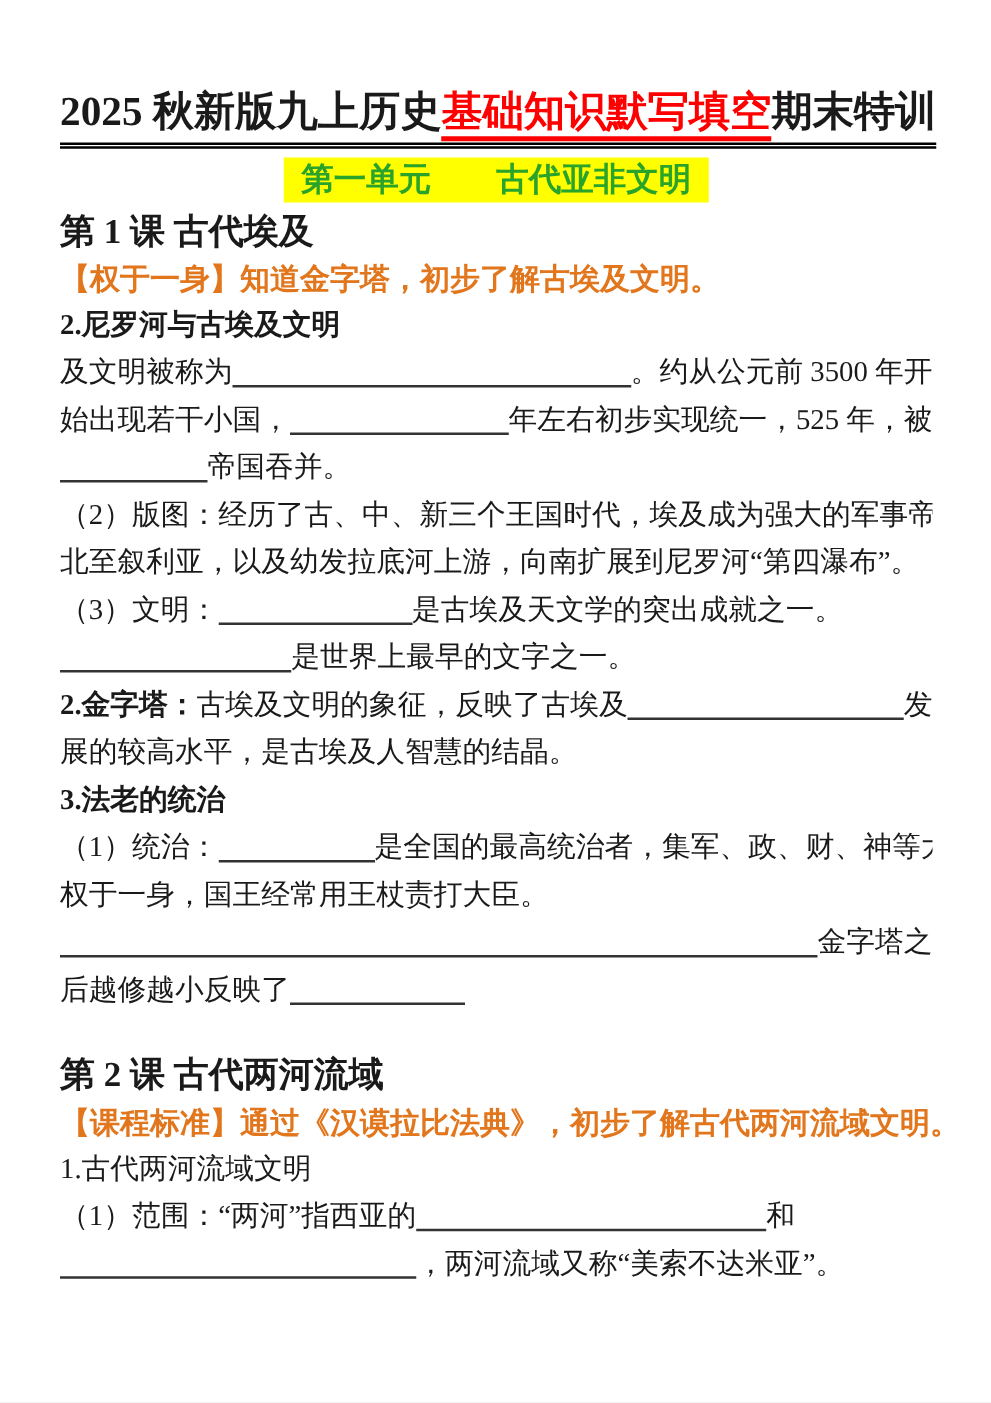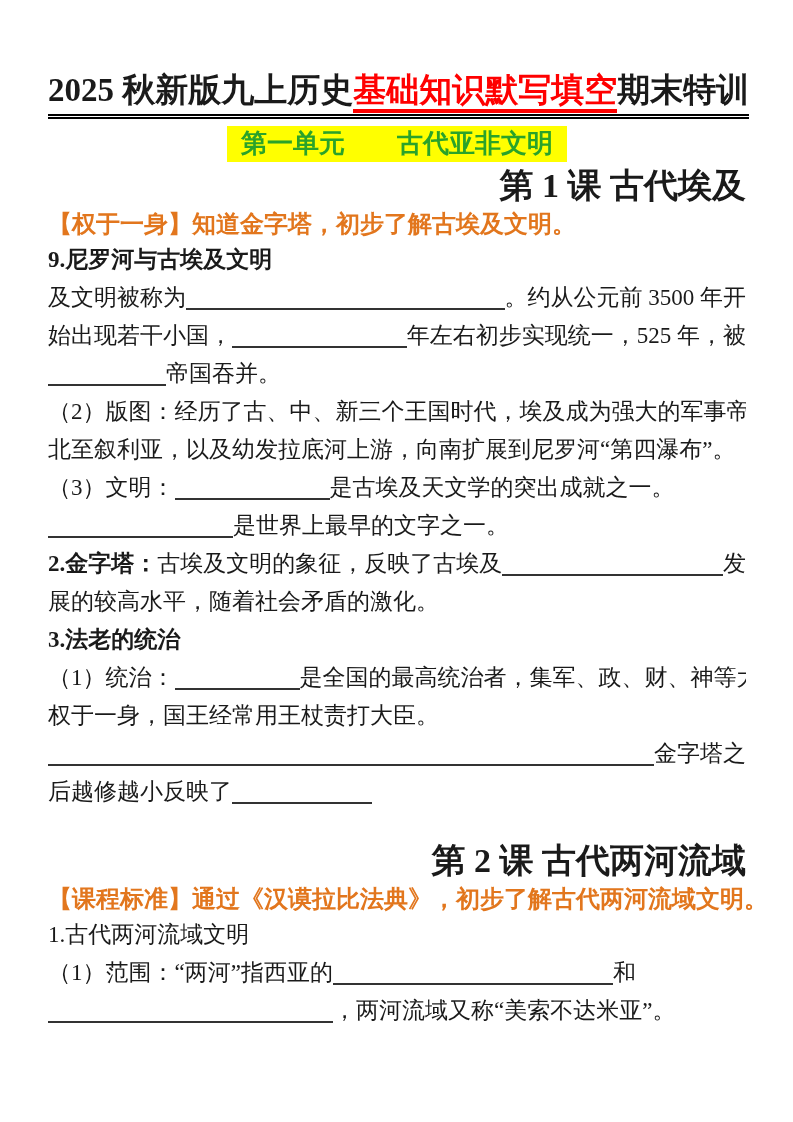--- a/index.html
+++ b/index.html
@@ -13,21 +13,21 @@
   .doc-title{text-align:center;font-size:33px;font-weight:bold;line-height:1.15;white-space:nowrap;}
   .title-wrap{display:inline-block;border-bottom:5px double #000;padding-bottom:4px;}
   .title-red{color:#ff0000;border-bottom:4px solid #ff0000;padding-bottom:1px;}
   
   .banner-row{text-align:center;margin-top:7px;}
   .unit-banner{
     display:inline-block;background:#ffff00;color:#2aa32a;
     font-weight:bold;font-size:26px;line-height:1.3;padding:1px 14px;white-space:pre;
   }
   
-  .lesson-heading{text-align:right;font-weight:bold;font-size:34px;line-height:36px;margin-top:6px;}
+  .lesson-heading{text-align:left;font-weight:bold;font-size:28px;line-height:36px;margin-top:6px;}
   .standard{color:#e2761d;font-weight:bold;font-size:24px;line-height:34px;margin-top:3px;white-space:nowrap;}
   .lesson-2{margin-top:32px;}
   
   .line{
     display:flex;align-items:baseline;font-size:23px;line-height:38px;
     height:38px;white-space:pre;overflow:hidden;
   }
   .line .seg{flex:0 0 auto;white-space:pre;}
   .line .seg.bold{font-weight:bold;}
   .line.bold-line{font-weight:bold;}
@@ -47,30 +47,30 @@
   </div>
 
   <div class="banner-row">
     <span class="unit-banner">第一单元　　古代亚非文明</span>
   </div>
 
   <main>
       <section class="lesson lesson-1">
         <div class="lesson-heading">第 1 课 古代埃及</div>
         <div class="standard">【权于一身】知道金字塔，初步了解古埃及文明。</div>
-        <div class="line bold-line"><span class="seg">9.尼罗河与古埃及文明</span></div>
+        <div class="line bold-line"><span class="seg">2.尼罗河与古埃及文明</span></div>
         <div class="line"><span class="seg">及文明被称为</span><span class="blank grow" style="min-width: 240px;"></span><span class="seg">。约从公元前 3500 年开</span></div>
         <div class="line"><span class="seg">始出现若干小国，</span><span class="blank grow" style="min-width: 150px;"></span><span class="seg">年左右初步实现统一，525 年，被</span></div>
         <div class="line"><span class="blank" style="min-width: 118px;"></span><span class="seg">帝国吞并。</span></div>
         <div class="line"><span class="seg">（2）版图：经历了古、中、新三个王国时代，埃及成为强大的军事帝国，</span></div>
         <div class="line"><span class="seg">北至叙利亚，以及幼发拉底河上游，向南扩展到尼罗河“第四瀑布”。</span></div>
         <div class="line"><span class="seg">（3）文明：</span><span class="blank" style="min-width: 155px;"></span><span class="seg">是古埃及天文学的突出成就之一。</span></div>
         <div class="line"><span class="blank" style="min-width: 185px;"></span><span class="seg">是世界上最早的文字之一。</span></div>
         <div class="line"><span class="seg bold">2.金字塔：</span><span class="seg">古埃及文明的象征，反映了古埃及</span><span class="blank grow" style="min-width: 190px;"></span><span class="seg">发</span></div>
-        <div class="line"><span class="seg">展的较高水平，随着社会矛盾的激化。</span></div>
+        <div class="line"><span class="seg">展的较高水平，是古埃及人智慧的结晶。</span></div>
         <div class="line bold-line"><span class="seg">3.法老的统治</span></div>
         <div class="line"><span class="seg">（1）统治：</span><span class="blank grow" style="min-width: 125px;"></span><span class="seg">是全国的最高统治者，集军、政、财、神等大</span></div>
         <div class="line"><span class="seg">权于一身，国王经常用王杖责打大臣。</span></div>
         <div class="line"><span class="blank grow" style="min-width: 95px;"></span><span class="seg">金字塔之</span></div>
         <div class="line"><span class="seg">后越修越小反映了</span><span class="blank" style="min-width: 140px;"></span></div>
       </section>
       <section class="lesson lesson-2">
         <div class="lesson-heading">第 2 课 古代两河流域</div>
         <div class="standard">【课程标准】通过《汉谟拉比法典》，初步了解古代两河流域文明。</div>
         <div class="line"><span class="seg">1.古代两河流域文明</span></div>

